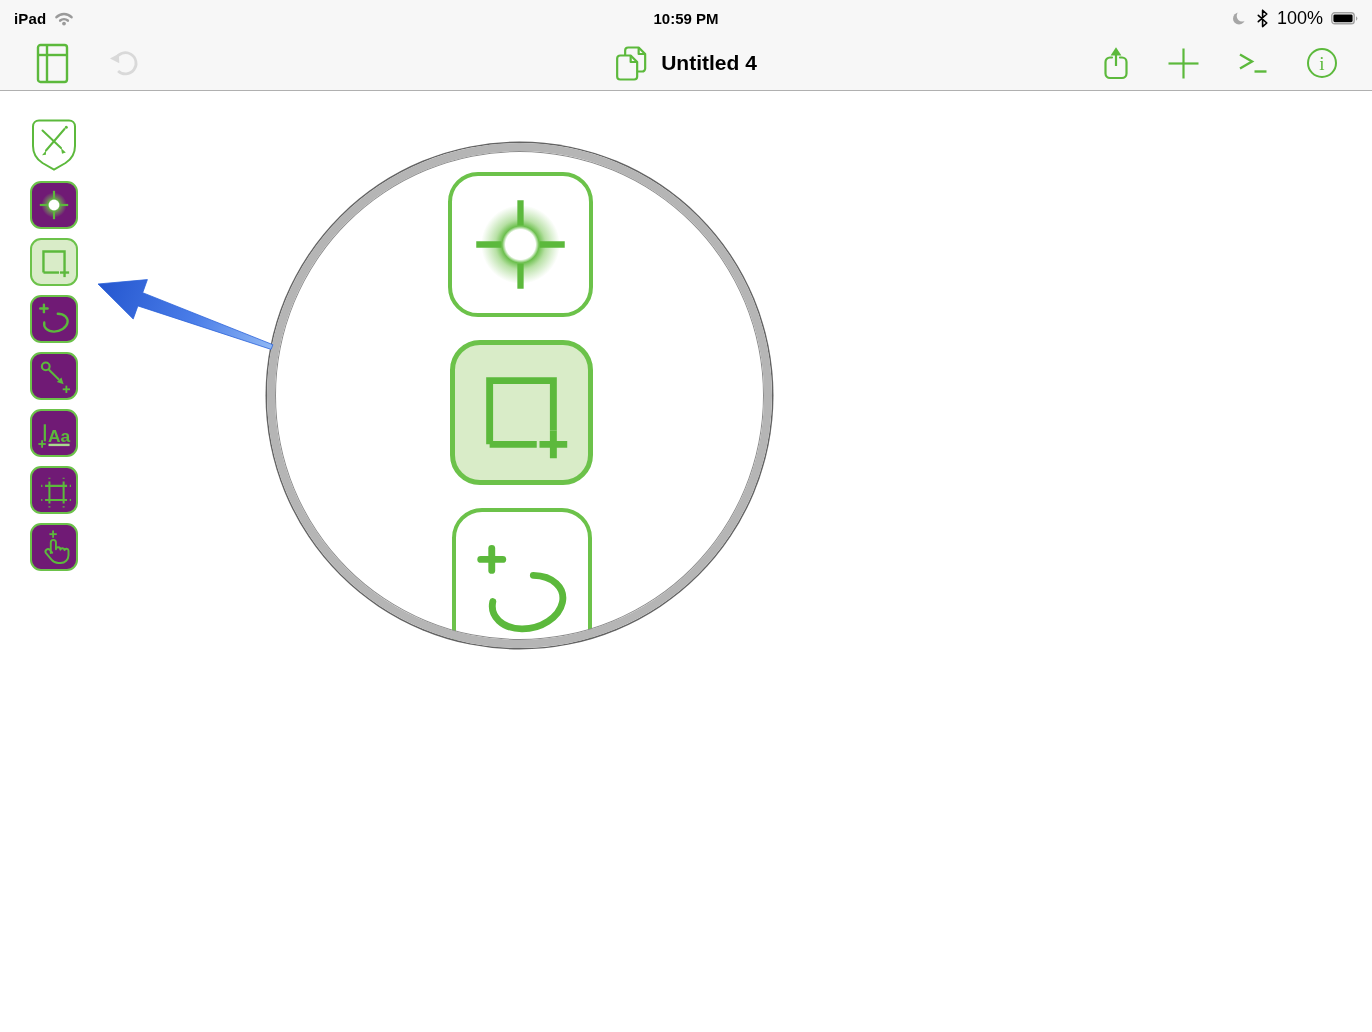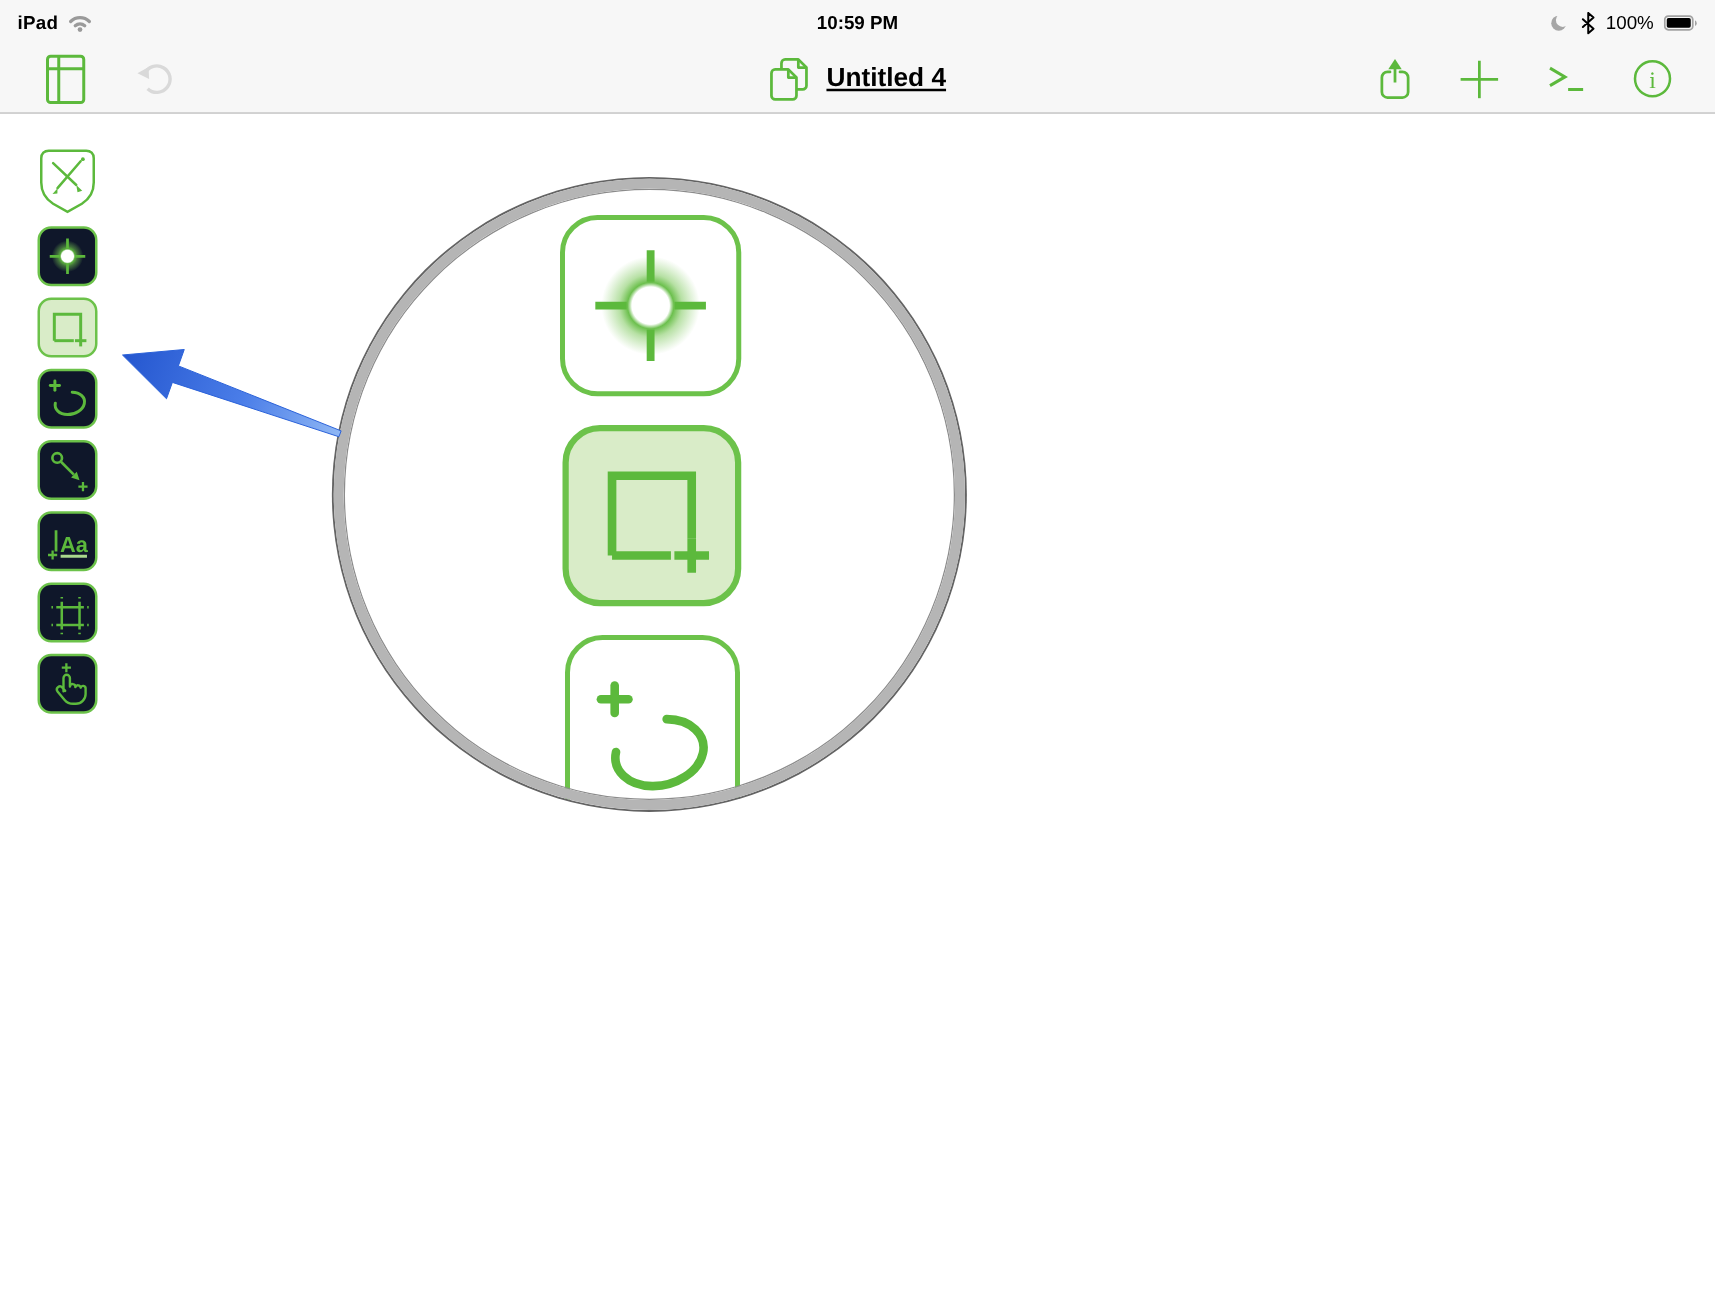--- a/index.html
+++ b/index.html
@@ -12,38 +12,38 @@
   html,body{margin:0;padding:0;background:#fff;}
   body{font-family:"Liberation Sans",sans-serif;-webkit-font-smoothing:antialiased;}
   .screen{position:relative;width:1372px;height:1032px;background:var(--c-canvas);overflow:hidden;}
 
   
   .status-bar{position:absolute;left:0;top:0;width:100%;height:36px;background:var(--c-bar-bg);
     display:flex;align-items:center;justify-content:space-between;padding:0 14px;font-size:15px;color:var(--c-text);}
   .status-left,.status-right{display:flex;align-items:center;gap:8px;}
   .status-device{font-weight:600;letter-spacing:.2px;}
   .status-time{position:absolute;left:50%;transform:translateX(-50%);font-weight:600;}
-  .status-batt-label{font-size:15px;}
+  .status-batt-label{font-size:18px;}
 
   
   .toolbar{position:absolute;left:0;top:36px;width:100%;height:55px;background:var(--c-bar-bg);
     border-bottom:1px solid var(--c-divider);}
   .tb-group{position:absolute;top:0;height:100%;display:flex;align-items:center;gap:38px;}
   .tb-left{left:36px;}
   .tb-right{right:34px;}
   .tb-btn{background:none;border:none;padding:0;margin:0;display:flex;align-items:center;justify-content:center;
     color:var(--c-green);cursor:pointer;}
   .tb-btn.disabled{color:var(--c-undo-gray);}
   .tb-title{position:absolute;left:50%;top:0;height:100%;transform:translateX(-50%);
-    display:flex;align-items:center;gap:12px;text-decoration:underline;}
+    display:flex;align-items:center;gap:12px;}
   .tb-title-text{font-size:21px;font-weight:700;color:var(--c-text);white-space:nowrap;}
 
   
   .tool-palette{position:absolute;left:30px;top:118px;display:flex;flex-direction:column;gap:9px;z-index:5;}
-  .tool{width:48px;height:48px;border:2px solid var(--c-green-border);border-radius:11px;background:#0f172a;
+  .tool{width:48px;height:48px;border:2px solid var(--c-green-border);border-radius:11px;background:#701a75;
     display:flex;align-items:center;justify-content:center;color:var(--c-green);padding:0;cursor:pointer;}
   .tool.no-frame{border:none;background:transparent;height:54px;}
   .tool.selected{background:var(--c-selected-fill);}
 
   
   .loupe{position:absolute;left:267px;top:143px;width:505px;height:505px;border-radius:50%;
     background:#fff;overflow:hidden;z-index:2;}
   .loupe-ring{position:absolute;left:267px;top:143px;width:505px;height:505px;border-radius:50%;
     border:8px solid var(--c-ring);box-shadow:0 0 0 1.5px var(--c-ring-edge), inset 0 0 0 1px #8c8c8c;
     pointer-events:none;z-index:3;}

